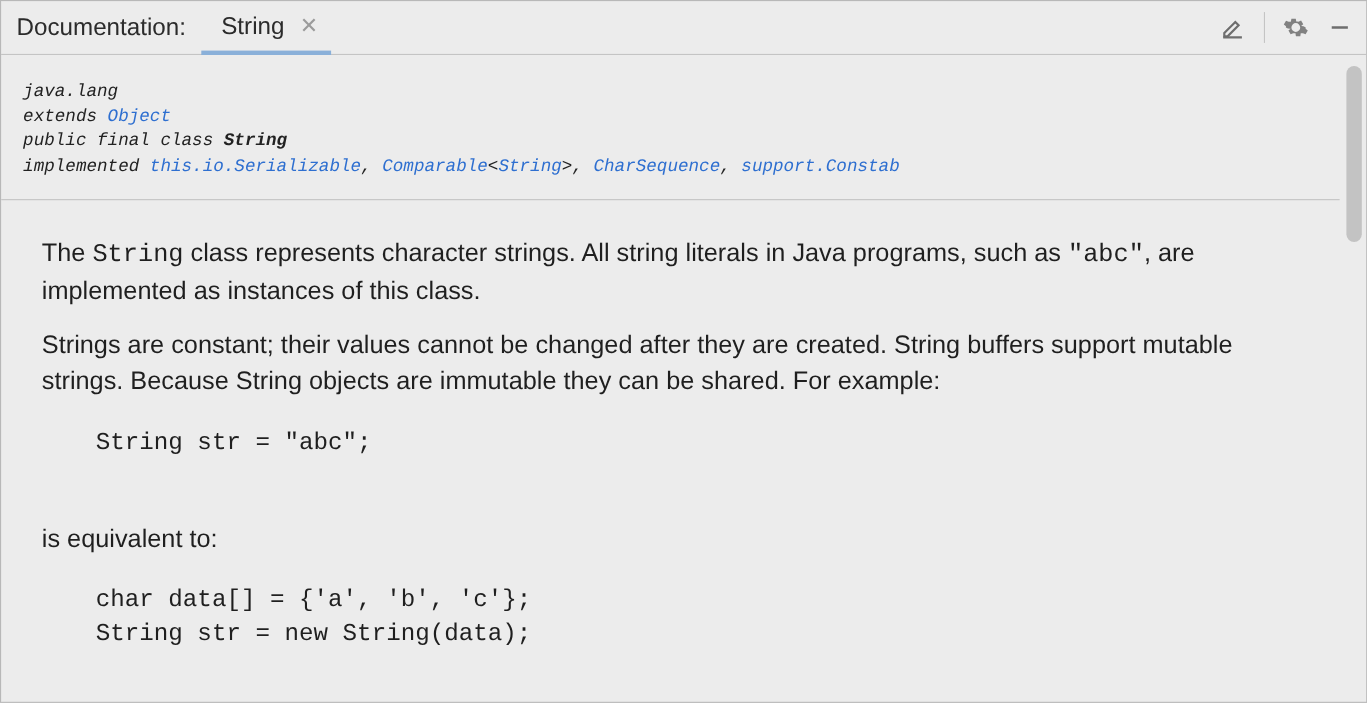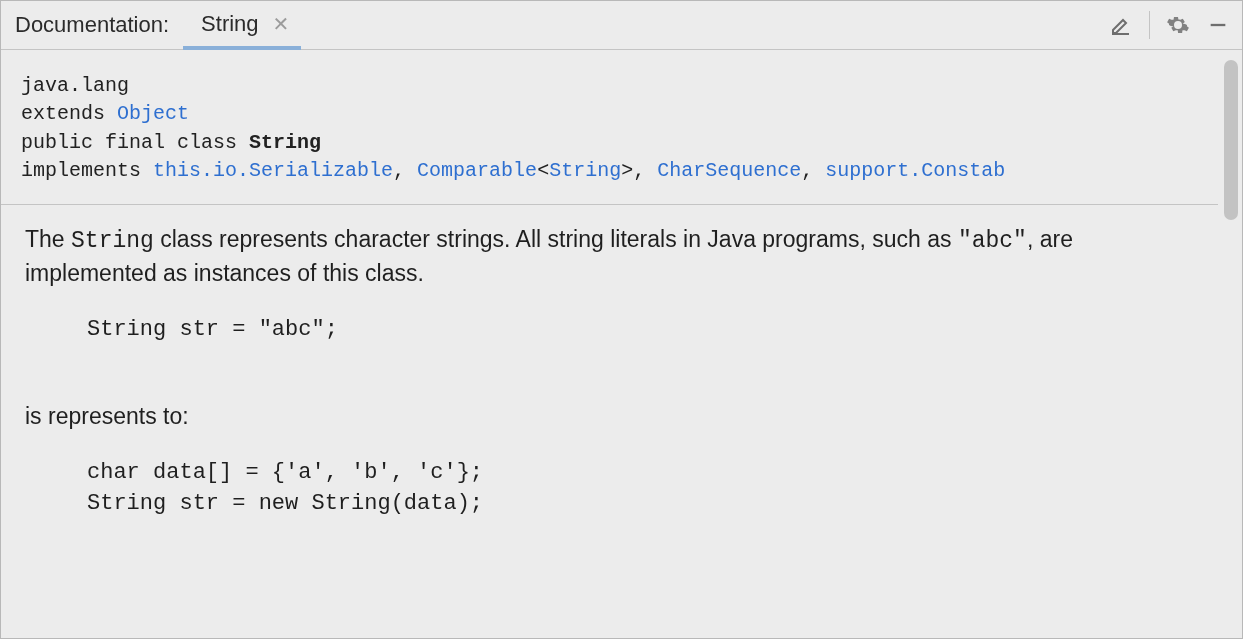--- a/index.html
+++ b/index.html
@@ -76,36 +76,37 @@
     width:14px; height:220px;
   }
   .scrollbar-thumb {
     width:14px; height:160px;
     border-radius:7px;
     background:#c3c3c3;
   }
   .sig-block {
     padding:22px 20px 18px 20px;
     font-family: "Menlo","Consolas","Liberation Mono",monospace;
-    font-size:20px;
+    font-size:16px;
     line-height:1.42;
     color:#222;
     border-bottom:1px solid #c4c4c4;
     white-space:nowrap;
     overflow:hidden;
+    font-style:italic;
   }
   .sig-block .kw-bold { font-weight:700; }
   .link { color:#2e6fd0; }
   .body-block {
     padding:14px 20px 20px 20px;
     font-size:23px;
     line-height:1.42;
     color:#1f1f1f;
   }
-  .body-block p { margin:4px; }
+  .body-block p { margin:17px; }
   .code-inline {
     font-family: "Menlo","Consolas","Liberation Mono",monospace;
   }
   .code-block {
     font-family: "Menlo","Consolas","Liberation Mono",monospace;
     font-size:22px;
     white-space:pre;
     margin:24px 0 24px 0;
     line-height:1.42;
   }
@@ -149,31 +150,32 @@
 
       <div class="sig-block">
         <div>java.lang</div>
         <div>
           <span>extends </span><span class="link">Object</span>
         </div>
         <div>
           <span>public final class </span><span class="kw-bold">String</span>
         </div>
         <div>
-          <span>implements </span><span class="link">this.io.Serializable</span><span>, </span><span class="link">Comparable</span><span>&lt;</span><span class="link">String</span><span>&gt;</span><span>, </span><span class="link">CharSequence</span><span>, </span><span class="link">support.Constab</span>
+          <span>implemented </span><span class="link">this.io.Serializable</span><span>, </span><span class="link">Comparable</span><span>&lt;</span><span class="link">String</span><span>&gt;</span><span>, </span><span class="link">CharSequence</span><span>, </span><span class="link">support.Constab</span>
         </div>
       </div>
 
       <div class="body-block">
         <p>
           <span>The </span><span class="code-inline">String</span><span> class represents character strings. All string literals in Java programs, such as </span><span class="code-inline">"abc"</span><span>, are implemented as instances of this class.</span>
         </p>
+        <p>Strings are constant; their values cannot be changed after they are created. String buffers support mutable strings. Because String objects are immutable they can be shared. For example:</p>
         <div class="code-block">     String str = "abc";
  </div>
-        <p>is represents to:</p>
+        <p>is equivalent to:</p>
         <div class="code-block">     char data[] = {'a', 'b', 'c'};
      String str = new String(data);
  </div>
       </div>
 
     </div>
 
     <div class="scrollbar-track">
       <div class="scrollbar-thumb"></div>
     </div>

